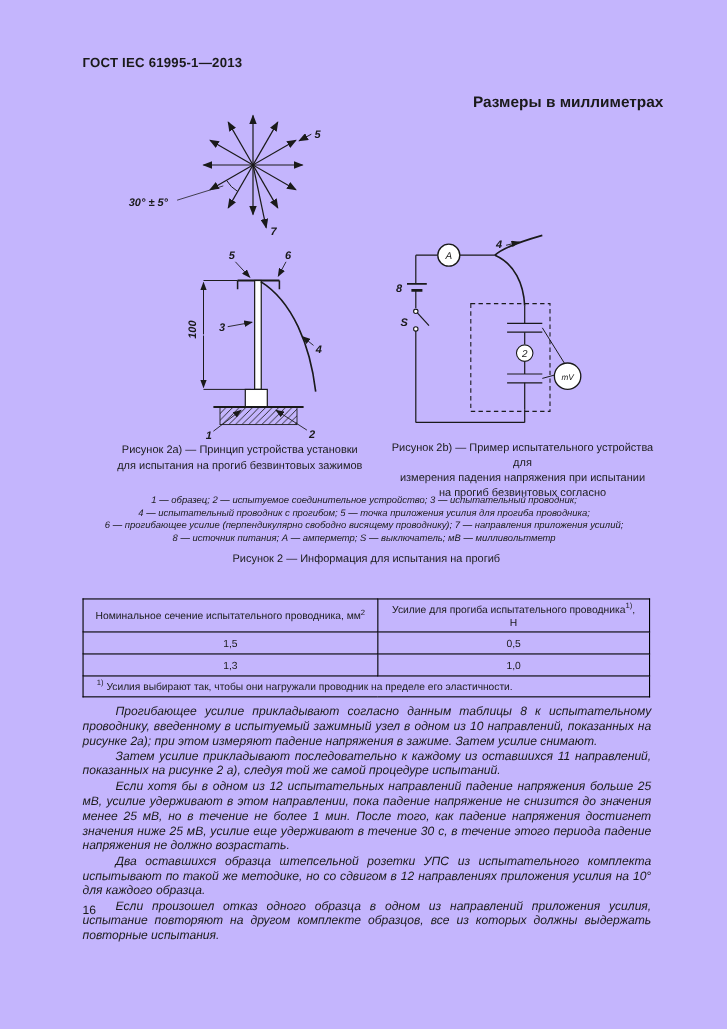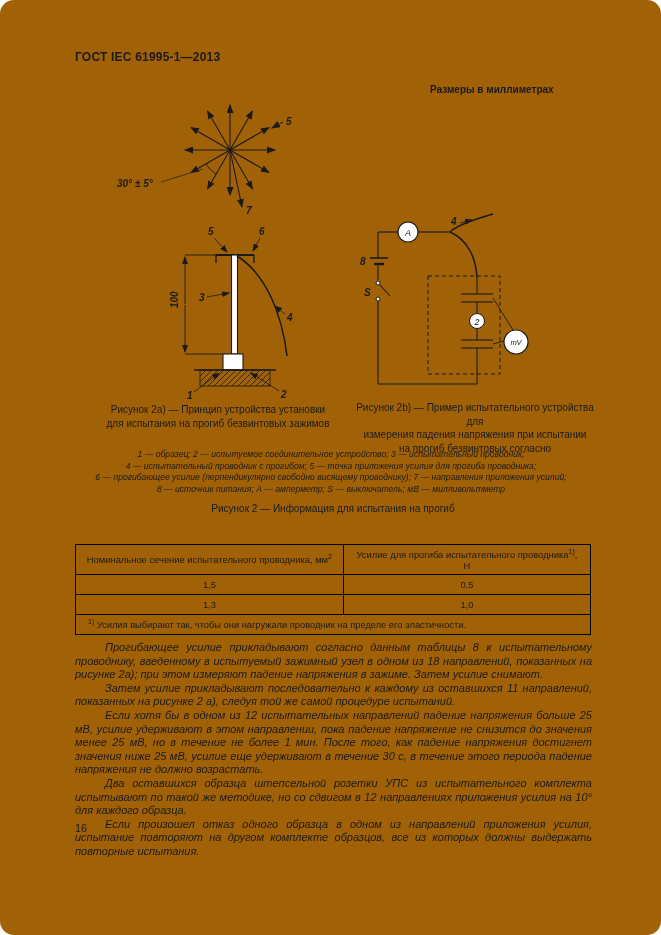--- a/index.html
+++ b/index.html
@@ -1,21 +1,21 @@
 <!DOCTYPE html>
 <html><head>
 <meta charset="utf-8">
 <style>
   * { margin:0; padding:0; box-sizing:border-box; }
   html,body { background:#ffffff; }
   body { font-family:"Liberation Sans", sans-serif; color:#1a1a1a; }
-  .page { position:relative; width:661px; height:935px; background:#a16207; overflow:hidden;border-radius:14px; }
+  .page { position:relative; width:661px; height:935px; background:#c4b5fd; overflow:hidden; }
 
   .doc-number { position:absolute; left:75px; top:50px; font-size:12px; font-weight:bold; letter-spacing:0.2px; }
-  .dims-note  { position:absolute; left:430px; top:84px; font-size:10px; font-weight:bold; }
+  .dims-note  { position:absolute; left:430px; top:84px; font-size:14px; font-weight:bold; }
 
   svg { position:absolute; }
   svg text { font-family:"Liberation Sans", sans-serif; fill:#1a1a1a; }
   .lbl { font-style:italic; font-size:10px; font-weight:bold; }
 
   .star-svg  { left:115px; top:88px;  }
   .fig2a-svg { left:90px;  top:222px; }
   .fig2b-svg { left:350px; top:212px; }
 
   .caption { position:absolute; font-size:10px; text-align:center; line-height:13.5px; }
@@ -213,21 +213,21 @@
       </tr>
       <tr>
         <td class="footnote" colspan="2">
           <sup>1)</sup><span> Усилия выбирают так, чтобы они нагружали проводник на пределе его эластичности.</span>
         </td>
       </tr>
     </tbody>
   </table>
 
   <div class="paragraphs">
-    <p>Прогибающее усилие прикладывают согласно данным таблицы 8 к испытательному проводнику, введенному в испытуемый зажимный узел в одном из 18 направлений, показанных на рисунке 2а); при этом измеряют падение напряжения в зажиме. Затем усилие снимают.</p>
+    <p>Прогибающее усилие прикладывают согласно данным таблицы 8 к испытательному проводнику, введенному в испытуемый зажимный узел в одном из 10 направлений, показанных на рисунке 2а); при этом измеряют падение напряжения в зажиме. Затем усилие снимают.</p>
     <p>Затем усилие прикладывают последовательно к каждому из оставшихся 11 направлений, показанных на рисунке 2 а), следуя той же самой процедуре испытаний.</p>
     <p>Если хотя бы в одном из 12 испытательных направлений падение напряжения больше 25 мВ, усилие удерживают в этом направлении, пока падение напряжение не снизится до значения менее 25 мВ, но в течение не более 1 мин. После того, как падение напряжения достигнет значения ниже 25 мВ, усилие еще удерживают в течение 30 с, в течение этого периода падение напряжения не должно возрастать.</p>
     <p>Два оставшихся образца штепсельной розетки УПС из испытательного комплекта испытывают по такой же методике, но со сдвигом в 12 направлениях приложения усилия на 10° для каждого образца.</p>
     <p>Если произошел отказ одного образца в одном из направлений приложения усилия, испытание повторяют на другом комплекте образцов, все из которых должны выдержать повторные испытания.</p>
   </div>
 
   <div class="page-number">16</div>
 
 </div>
 

